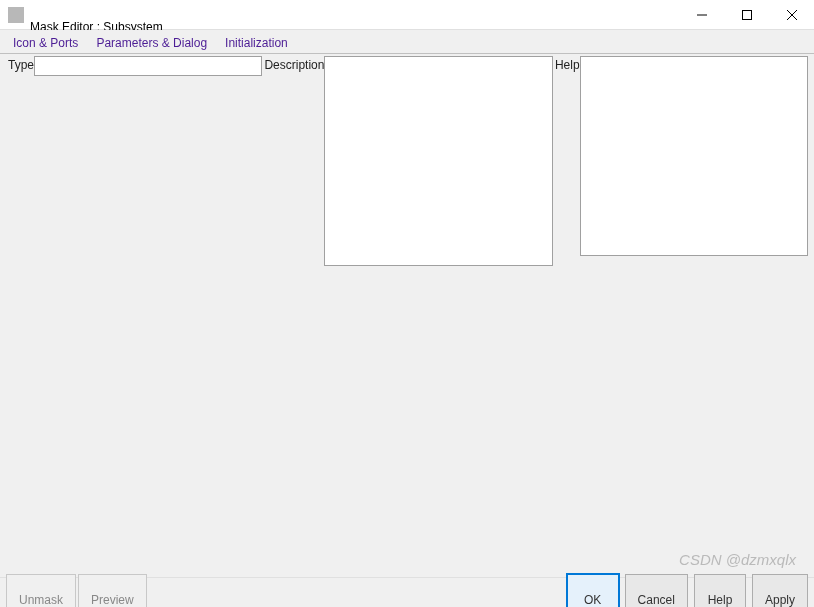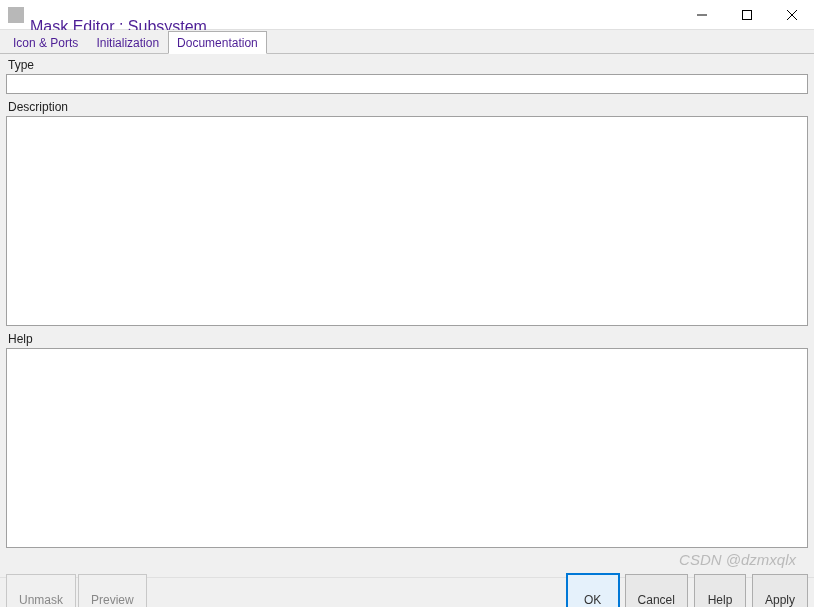--- a/index.html
+++ b/index.html
@@ -22,22 +22,22 @@
     }
     .titlebar-icon {
       width: 16px; height: 16px;
       margin: 0 6px 0 8px;
       display: inline-block;
       background: #888;
       opacity: 0.6;
     }
     .titlebar-title {
       flex: 1;
-      font-size: 16px;
-      color: #4c1d95;
+      font-size: 12px;
+      color: #000000;
       margin-top: 24px;
     }
     .win-controls {
       display: flex;
     }
     .win-btn {
       width: 45px;
       height: 30px;
       display: flex;
       align-items: center;
@@ -70,21 +70,21 @@
       background: #fff;
       border-color: #b0b0b0;
       border-bottom: 1px solid #fff;
       margin-bottom: -1px;
     }
     .content {
       flex: 1;
       background: #f0f0f0;
       padding: 2px 6px 2px 6px;
       display: flex;
-      flex-direction: column;
+      flex-direction: row;
       overflow: hidden;
     }
     .field-label {
       font-size: 12px;
       color: #222;
       padding: 2px 0 2px 2px;
     }
     .type-input {
       width: 100%;
       height: 20px;
@@ -175,22 +175,22 @@
       <svg viewBox="0 0 10 10">
           <line x1="0" y1="0" x2="10" y2="10" stroke="#000" stroke-width="1"></line>
           <line x1="10" y1="0" x2="0" y2="10" stroke="#000" stroke-width="1"></line>
         </svg>
     </button>
   </div>
 </div>
 
 <div class="tabbar">
   <div class="tab">Icon &amp; Ports</div>
+  <div class="tab">Parameters &amp; Dialog</div>
   <div class="tab">Initialization</div>
-  <div class="tab active">Documentation</div>
 </div>
 
 <div class="content">
   <div class="field-label">Type</div>
   <input class="type-input" type="text" value="" style="">
   <div class="field-label">Description</div>
   <textarea class="textarea desc-area" style=""></textarea>
   <div class="field-label">Help</div>
   <textarea class="textarea help-area" style=""></textarea>
 </div>

